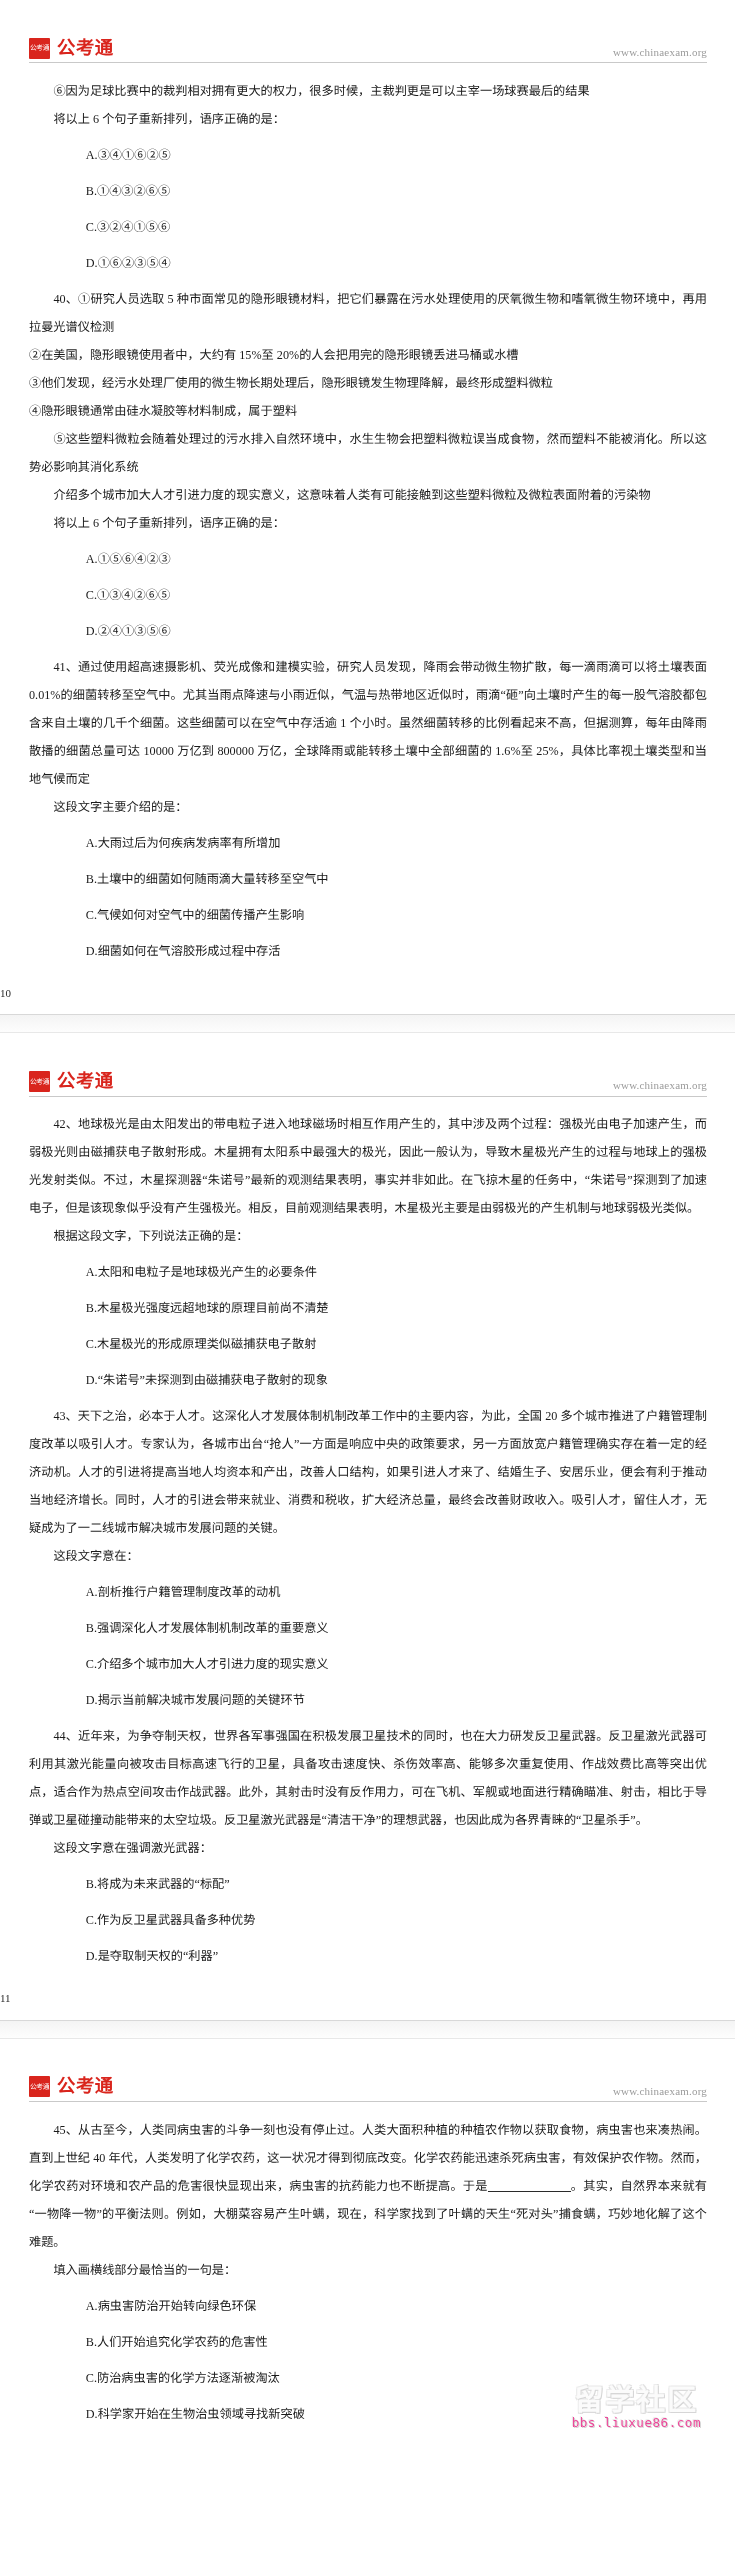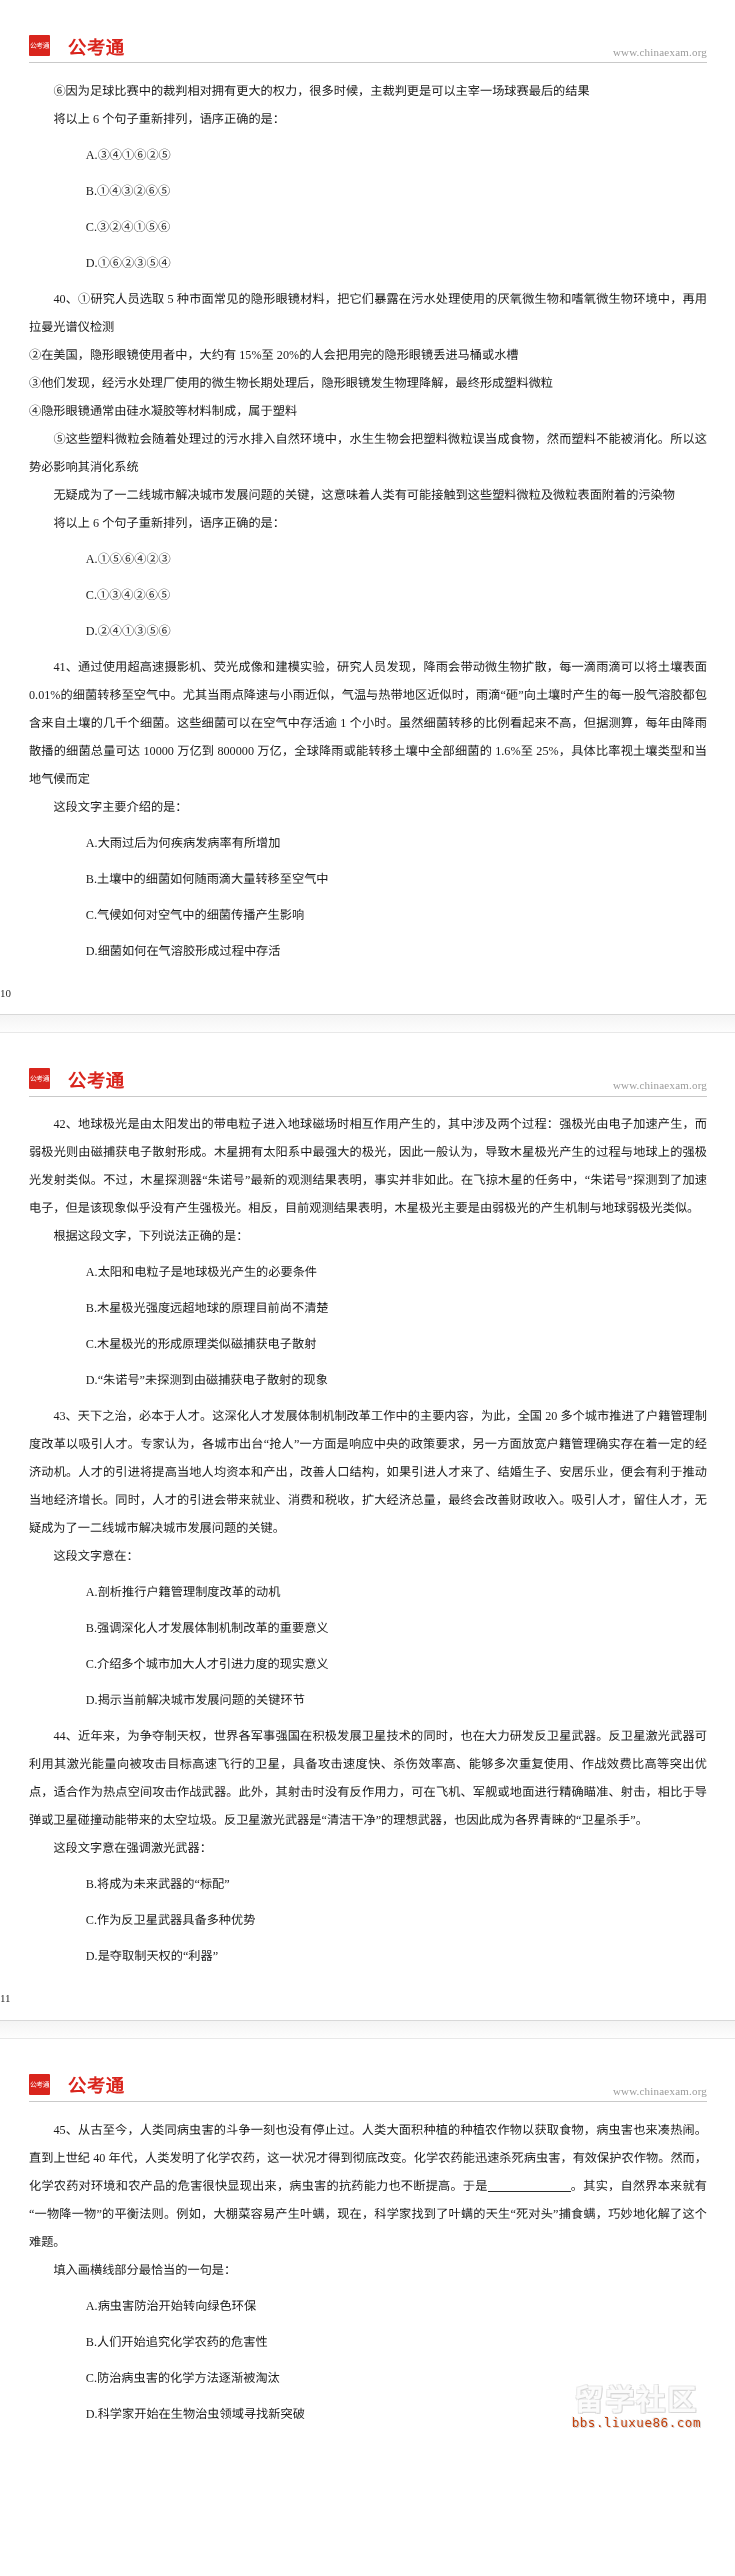--- a/index.html
+++ b/index.html
@@ -33,22 +33,22 @@
     position: relative;
     height: 45px;
     margin: 17.4px 29px 0 29px;
     border-bottom: 1px solid #c9c9c9;
   }
   .brand {
     position: absolute;
     left: 0;
     bottom: 3.9px;
     display: flex;
-    align-items: center;
-    gap: 18px;
+    align-items: flex-end;
+    gap: 7px;
   }
   .brand-badge {
     width: 21px;
     height: 21px;
     background: #d9251d;
     color: #ffffff;
     font-size: 6.8px;
     line-height: 9.7px;
     font-family: "Liberation Sans", sans-serif;
     display: flex;
@@ -129,21 +129,21 @@
     font-weight: bold;
     font-family: "DejaVu Sans", "Liberation Sans", sans-serif;
     color: #fbfbfb;
     letter-spacing: 1.9px;
     text-shadow: 1px 1px 0 #d6d6d6, -1px -1px 0 #ededed, 1px -1px 0 #e2e2e2, -1px 1px 0 #e2e2e2;
     line-height: 31px;
   }
   .wm-sub {
     font-size: 12.6px;
     font-family: "DejaVu Sans Mono", "Liberation Mono", monospace;
-    color: #c2410c;
+    color: #ec4899;
     letter-spacing: 0.5px;
     text-shadow: 1px 1px 0 #d6d6d6, -1px -1px 0 #ececec;
     line-height: 14.5px;
   }
 </style>
 </head>
 <body>
 
 <div class="page">
   <div class="page-header">
@@ -159,21 +159,21 @@
     <p class="para">将以上 6 个句子重新排列，语序正确的是：</p>
     <p class="opt"><span class="lbl">A.</span><span>③④①⑥②⑤</span></p>
     <p class="opt"><span class="lbl">B.</span><span>①④③②⑥⑤</span></p>
     <p class="opt"><span class="lbl">C.</span><span>③②④①⑤⑥</span></p>
     <p class="opt"><span class="lbl">D.</span><span>①⑥②③⑤④</span></p>
     <p class="para">40、①研究人员选取 5 种市面常见的隐形眼镜材料，把它们暴露在污水处理使用的厌氧微生物和嗜氧微生物环境中，再用拉曼光谱仪检测</p>
     <p class="para noindent">②在美国，隐形眼镜使用者中，大约有 15%至 20%的人会把用完的隐形眼镜丢进马桶或水槽</p>
     <p class="para noindent">③他们发现，经污水处理厂使用的微生物长期处理后，隐形眼镜发生物理降解，最终形成塑料微粒</p>
     <p class="para noindent">④隐形眼镜通常由硅水凝胶等材料制成，属于塑料</p>
     <p class="para">⑤这些塑料微粒会随着处理过的污水排入自然环境中，水生生物会把塑料微粒误当成食物，然而塑料不能被消化。所以这势必影响其消化系统</p>
-    <p class="para">无疑成为了一二线城市解决城市发展问题的关键，这意味着人类有可能接触到这些塑料微粒及微粒表面附着的污染物</p>
+    <p class="para">介绍多个城市加大人才引进力度的现实意义，这意味着人类有可能接触到这些塑料微粒及微粒表面附着的污染物</p>
     <p class="para">将以上 6 个句子重新排列，语序正确的是：</p>
     <p class="opt"><span class="lbl">A.</span><span>①⑤⑥④②③</span></p>
     <p class="opt"><span class="lbl">C.</span><span>①③④②⑥⑤</span></p>
     <p class="opt"><span class="lbl">D.</span><span>②④①③⑤⑥</span></p>
     <p class="para">41、通过使用超高速摄影机、荧光成像和建模实验，研究人员发现，降雨会带动微生物扩散，每一滴雨滴可以将土壤表面 0.01%的细菌转移至空气中。尤其当雨点降速与小雨近似，气温与热带地区近似时，雨滴“砸”向土壤时产生的每一股气溶胶都包含来自土壤的几千个细菌。这些细菌可以在空气中存活逾 1 个小时。虽然细菌转移的比例看起来不高，但据测算，每年由降雨散播的细菌总量可达 10000 万亿到 800000 万亿，全球降雨或能转移土壤中全部细菌的 1.6%至 25%，具体比率视土壤类型和当地气候而定</p>
     <p class="para">这段文字主要介绍的是：</p>
     <p class="opt"><span class="lbl">A.</span><span>大雨过后为何疾病发病率有所增加</span></p>
     <p class="opt"><span class="lbl">B.</span><span>土壤中的细菌如何随雨滴大量转移至空气中</span></p>
     <p class="opt"><span class="lbl">C.</span><span>气候如何对空气中的细菌传播产生影响</span></p>
     <p class="opt"><span class="lbl">D.</span><span>细菌如何在气溶胶形成过程中存活</span></p>

